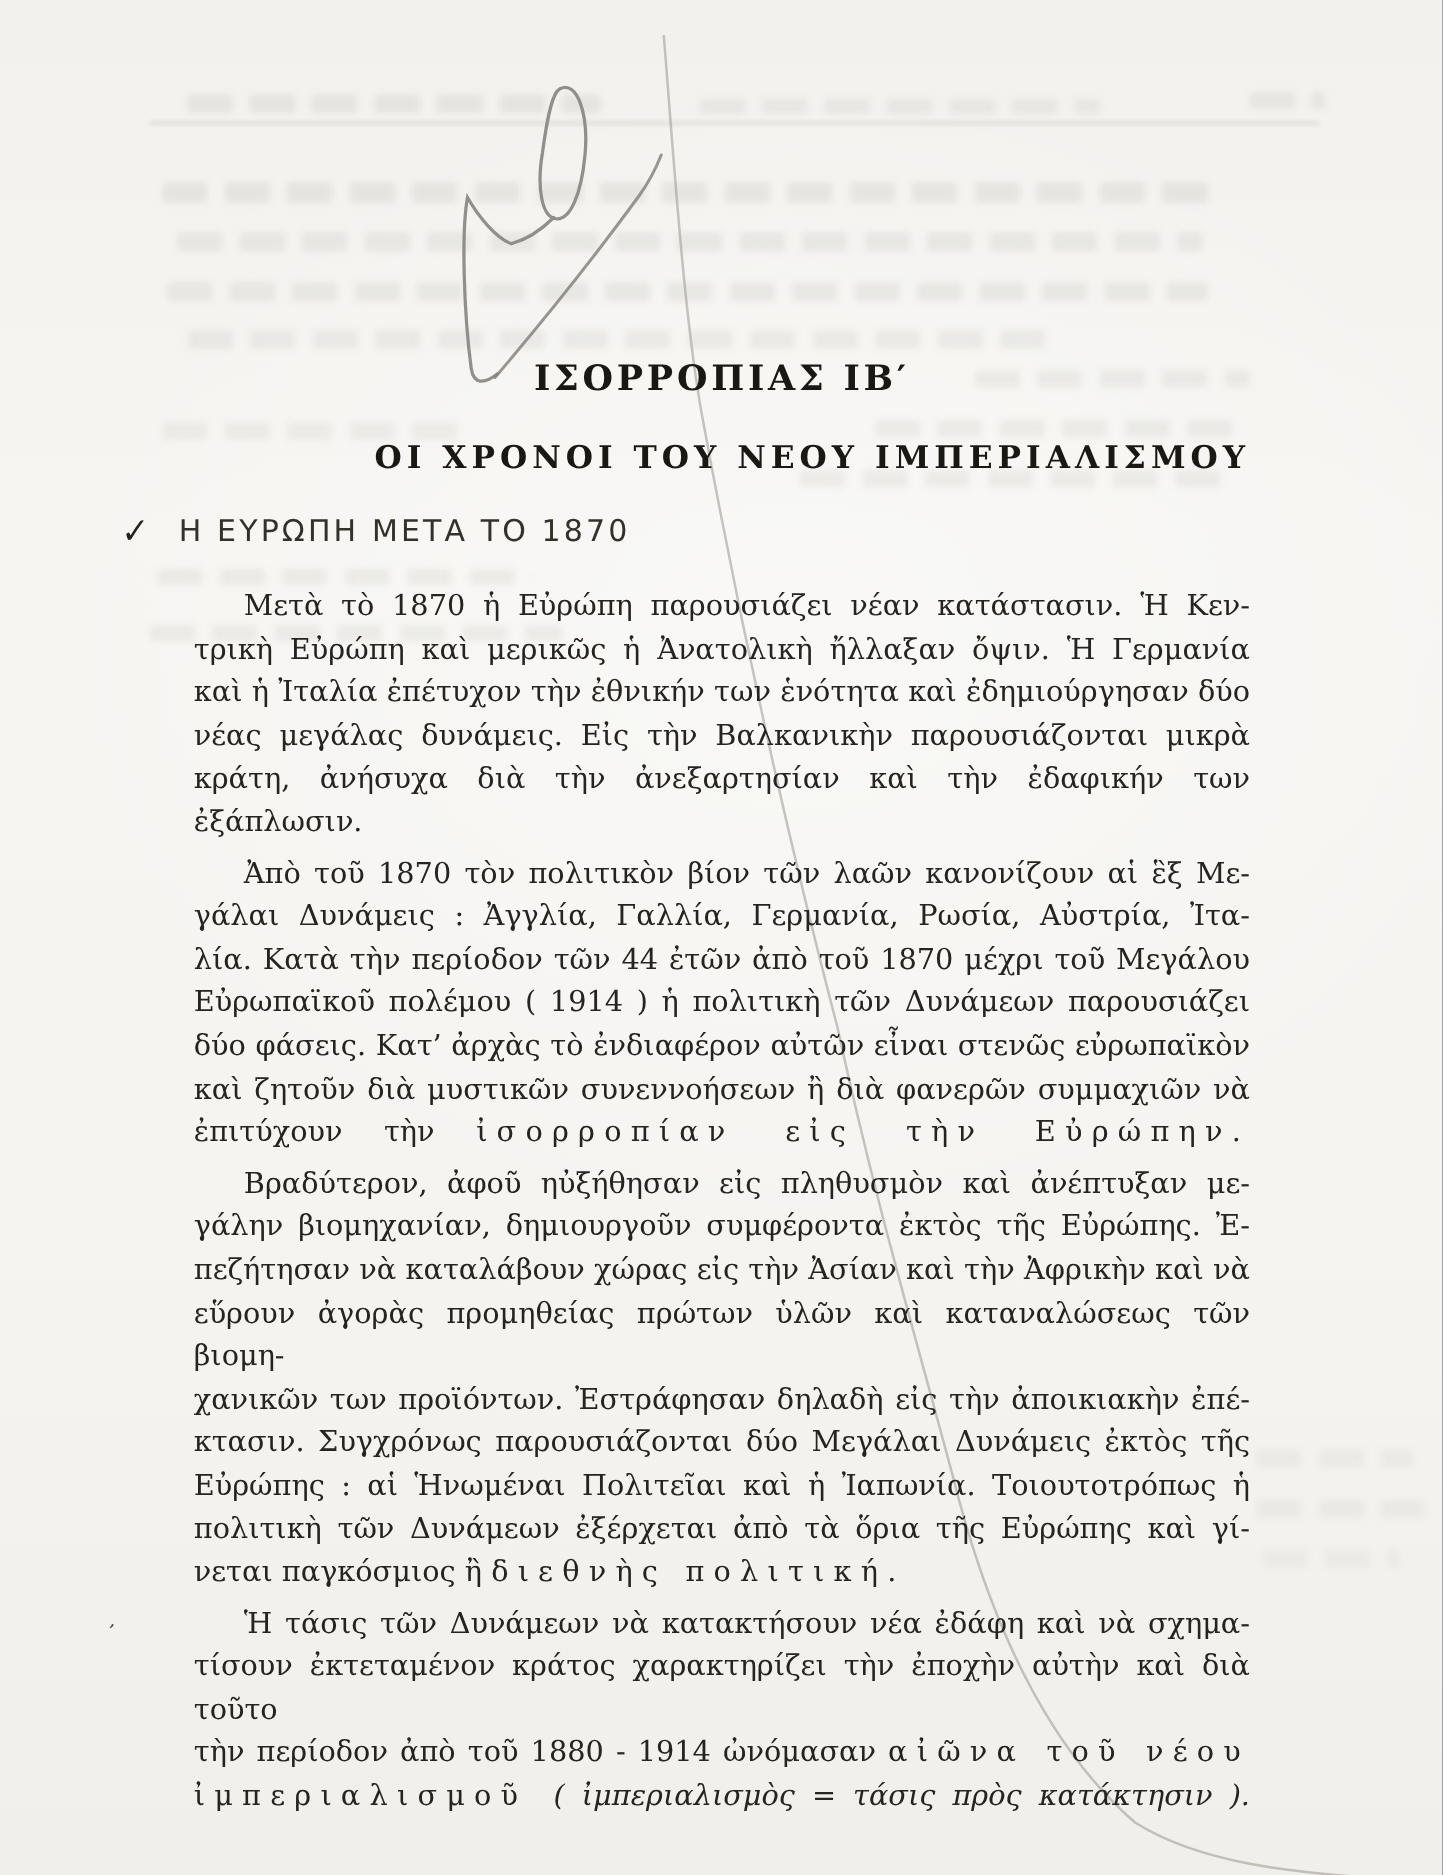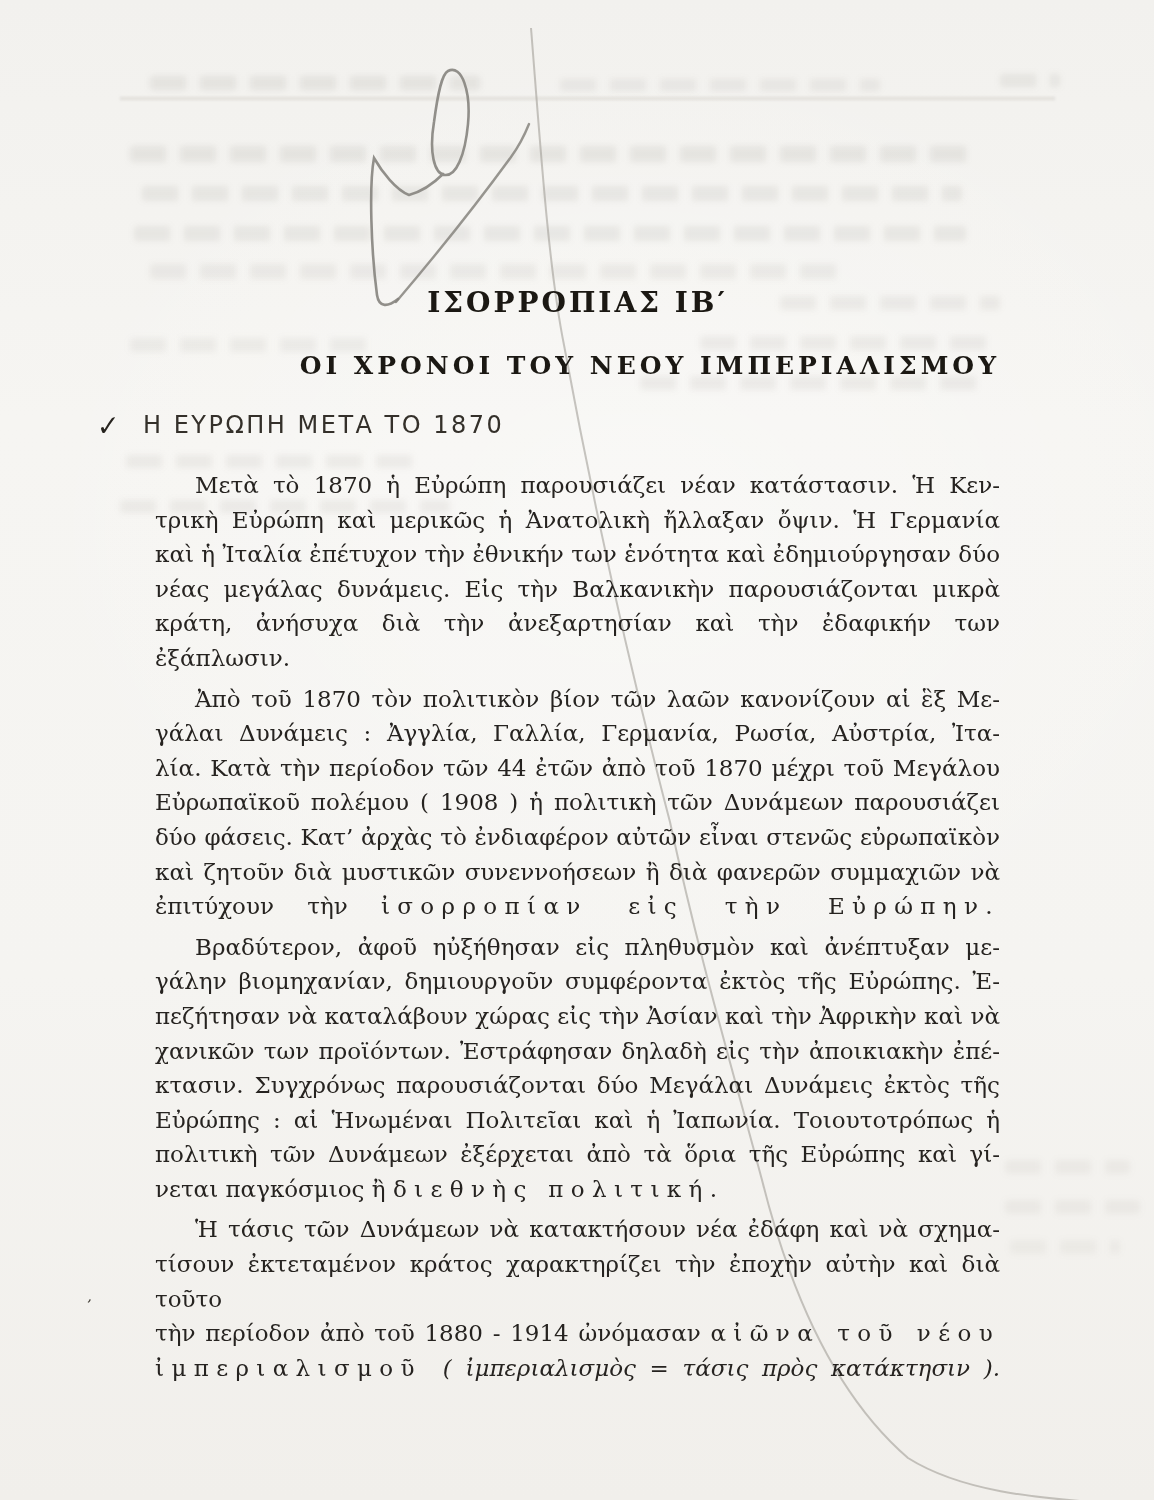--- a/index.html
+++ b/index.html
@@ -117,29 +117,30 @@
           <div class="line indent"><span class="seg-n">Μετὰ τὸ 1870 ἡ Εὐρώπη παρουσιάζει νέαν κατάστασιν. Ἡ Κεν-</span></div>
           <div class="line"><span class="seg-n">τρικὴ Εὐρώπη καὶ μερικῶς ἡ Ἀνατολικὴ ἤλλαξαν ὄψιν. Ἡ Γερμανία</span></div>
           <div class="line"><span class="seg-n">καὶ ἡ Ἰταλία ἐπέτυχον τὴν ἐθνικήν των ἑνότητα καὶ ἐδημιούργησαν δύο</span></div>
           <div class="line"><span class="seg-n">νέας μεγάλας δυνάμεις. Εἰς τὴν Βαλκανικὴν παρουσιάζονται μικρὰ</span></div>
           <div class="line"><span class="seg-n">κράτη, ἀνήσυχα διὰ τὴν ἀνεξαρτησίαν καὶ τὴν ἐδαφικήν των ἐξάπλωσιν.</span></div>
         </div>
         <div class="para">
           <div class="line indent"><span class="seg-n">Ἀπὸ τοῦ 1870 τὸν πολιτικὸν βίον τῶν λαῶν κανονίζουν αἱ ἓξ Με-</span></div>
           <div class="line"><span class="seg-n">γάλαι Δυνάμεις : Ἀγγλία, Γαλλία, Γερμανία, Ρωσία, Αὐστρία, Ἰτα-</span></div>
           <div class="line"><span class="seg-n">λία. Κατὰ τὴν περίοδον τῶν 44 ἐτῶν ἀπὸ τοῦ 1870 μέχρι τοῦ Μεγάλου</span></div>
-          <div class="line"><span class="seg-n">Εὐρωπαϊκοῦ πολέμου ( 1908 ) ἡ πολιτικὴ τῶν Δυνάμεων παρουσιάζει</span></div>
+          <div class="line"><span class="seg-n">Εὐρωπαϊκοῦ πολέμου ( 1914 ) ἡ πολιτικὴ τῶν Δυνάμεων παρουσιάζει</span></div>
           <div class="line"><span class="seg-n">δύο φάσεις. Κατ’ ἀρχὰς τὸ ἐνδιαφέρον αὐτῶν εἶναι στενῶς εὐρωπαϊκὸν</span></div>
           <div class="line"><span class="seg-n">καὶ ζητοῦν διὰ μυστικῶν συνεννοήσεων ἢ διὰ φανερῶν συμμαχιῶν νὰ</span></div>
           <div class="line"><span class="seg-n">ἐπιτύχουν τὴν </span><span class="seg-sp">ἰσορροπίαν εἰς τὴν Εὐρώπην.</span></div>
         </div>
         <div class="para">
           <div class="line indent"><span class="seg-n">Βραδύτερον, ἀφοῦ ηὐξήθησαν εἰς πληθυσμὸν καὶ ἀνέπτυξαν με-</span></div>
           <div class="line"><span class="seg-n">γάλην βιομηχανίαν, δημιουργοῦν συμφέροντα ἐκτὸς τῆς Εὐρώπης. Ἐ-</span></div>
           <div class="line"><span class="seg-n">πεζήτησαν νὰ καταλάβουν χώρας εἰς τὴν Ἀσίαν καὶ τὴν Ἀφρικὴν καὶ νὰ</span></div>
+          <div class="line"><span class="seg-n">εὕρουν ἀγορὰς προμηθείας πρώτων ὑλῶν καὶ καταναλώσεως τῶν βιομη-</span></div>
           <div class="line"><span class="seg-n">χανικῶν των προϊόντων. Ἐστράφησαν δηλαδὴ εἰς τὴν ἀποικιακὴν ἐπέ-</span></div>
           <div class="line"><span class="seg-n">κτασιν. Συγχρόνως παρουσιάζονται δύο Μεγάλαι Δυνάμεις ἐκτὸς τῆς</span></div>
           <div class="line"><span class="seg-n">Εὐρώπης : αἱ Ἡνωμέναι Πολιτεῖαι καὶ ἡ Ἰαπωνία. Τοιουτοτρόπως ἡ</span></div>
           <div class="line"><span class="seg-n">πολιτικὴ τῶν Δυνάμεων ἐξέρχεται ἀπὸ τὰ ὅρια τῆς Εὐρώπης καὶ γί-</span></div>
           <div class="line last"><span class="seg-n">νεται παγκόσμιος ἢ </span><span class="seg-sp">διεθνὴς πολιτική.</span></div>
         </div>
         <div class="para">
           <div class="line indent"><span class="seg-n">Ἡ τάσις τῶν Δυνάμεων νὰ κατακτήσουν νέα ἐδάφη καὶ νὰ σχημα-</span></div>
           <div class="line"><span class="seg-n">τίσουν ἐκτεταμένον κράτος χαρακτηρίζει τὴν ἐποχὴν αὐτὴν καὶ διὰ τοῦτο</span></div>
           <div class="line"><span class="seg-n">τὴν περίοδον ἀπὸ τοῦ 1880 - 1914 ὠνόμασαν </span><span class="seg-sp">αἰῶνα τοῦ νέου</span></div>

